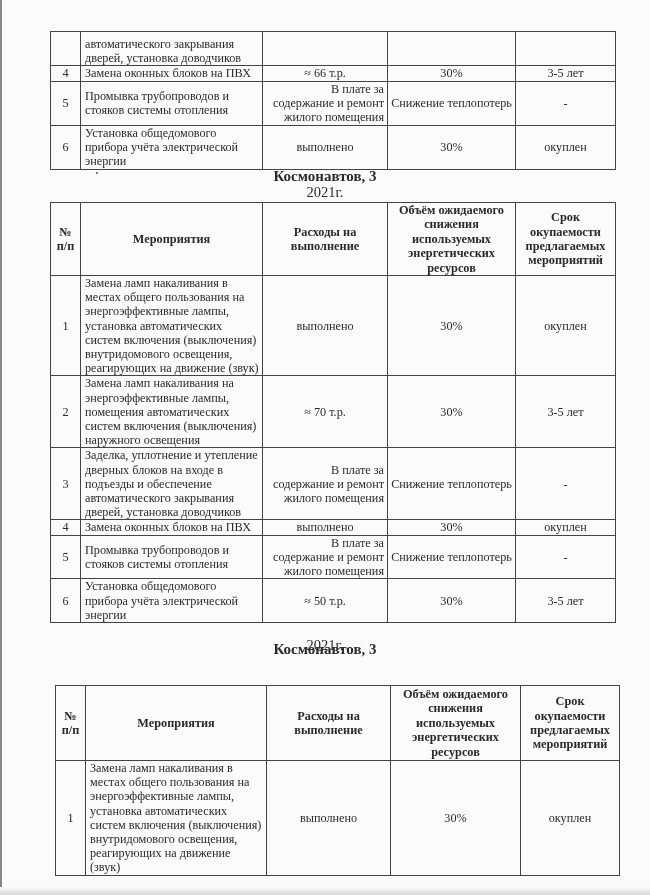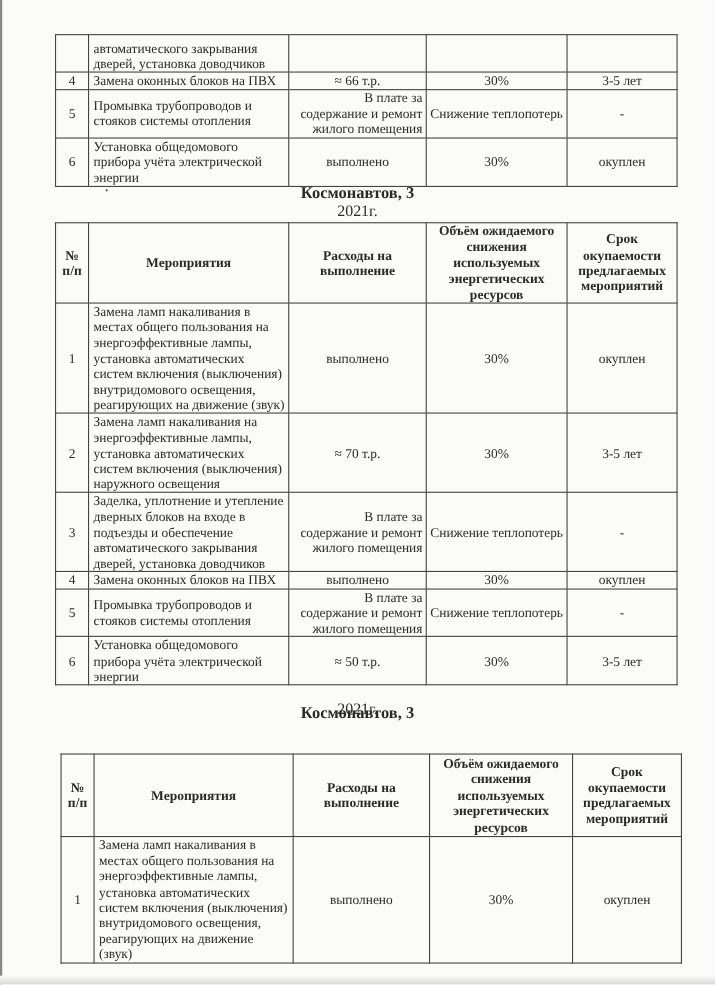--- a/index.html
+++ b/index.html
@@ -93,21 +93,21 @@
   </tr>
   <tr style="height:97px;">
     <td class="num">1</td>
     <td class="act">Замена ламп накаливания в местах общего пользования на энергоэффективные лампы, установка автоматических систем включения (выключения) внутридомового освещения, реагирующих на движение (звук)</td>
     <td class="c">выполнено</td>
     <td class="c">30%</td>
     <td class="c">окуплен</td>
   </tr>
   <tr style="height:67px;">
     <td class="num">2</td>
-    <td class="act">Замена ламп накаливания на энергоэффективные лампы, установка автоматических систем включения (выключения) наружного освещения</td>
+    <td class="act">Замена ламп накаливания на энергоэффективные лампы, помещения автоматических систем включения (выключения) наружного освещения</td>
     <td class="c">≈ 70 т.р.</td>
     <td class="c">30%</td>
     <td class="c">3-5 лет</td>
   </tr>
   <tr style="height:70px;">
     <td class="num">3</td>
     <td class="act">Заделка, уплотнение и утепление дверных блоков на входе в подъезды и обеспечение автоматического закрывания дверей, установка доводчиков</td>
     <td class="l">В плате за содержание и ремонт жилого помещения</td>
     <td class="c">Снижение теплопотерь</td>
     <td class="c">-</td>

